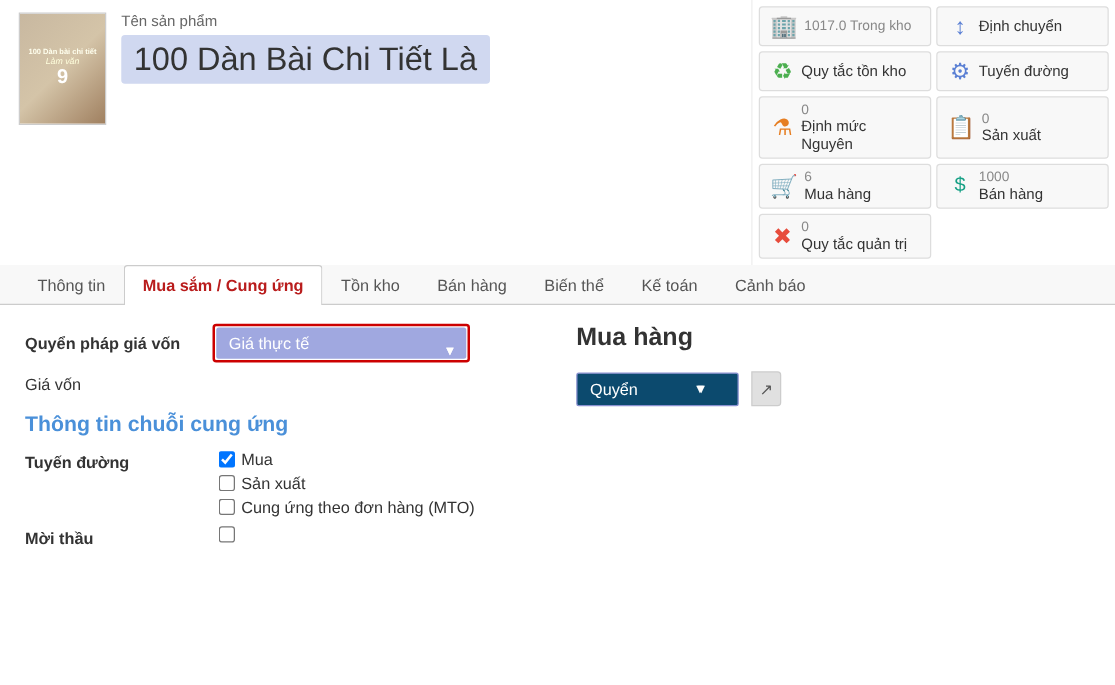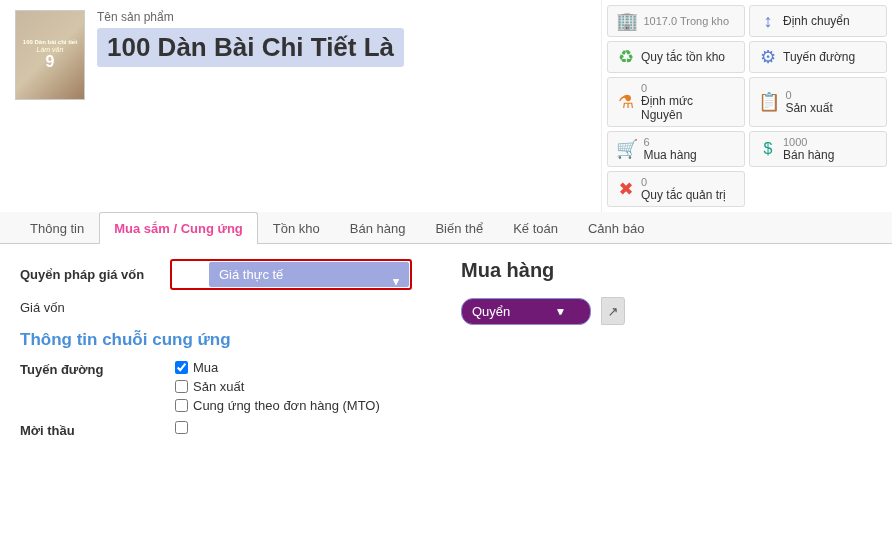--- a/index.html
+++ b/index.html
@@ -40,21 +40,21 @@
     .product-info {
       flex: 1;
     }
     .product-name-label {
       color: #666;
       font-size: 12px;
       margin-bottom: 4px;
     }
     .product-title {
       font-size: 26px;
-      font-weight: bold;
+      font-weight: normal;
       color: #333;
       background: #d0d8f0;
       padding: 4px 10px;
       border-radius: 3px;
       display: inline-block;
       margin-bottom: 8px;
     }
     .product-checkboxes {
       display: flex;
       flex-direction: column;
@@ -82,21 +82,21 @@
       border-bottom: none;
       margin-bottom: -1px;
       font-size: 13px;
       color: #555;
       border-radius: 3px 3px 0 0;
     }
     .tab-item.active {
       background: #fff;
       border-color: #ccc;
       border-bottom-color: #fff;
-      color: #ec4899;
+      color: #b91c1c;
       font-weight: bold;
     }
 
     
     .main-content {
       padding: 15px 20px;
       display: flex;
       gap: 30px;
     }
     .left-section {
@@ -135,21 +135,20 @@
       min-width: 200px;
       cursor: pointer;
       appearance: none;
       -webkit-appearance: none;
       background-image: none;
     }
     .select-wrapper {
       position: relative;
       display: inline-flex;
       align-items: flex-end;
-      margin-left: 36px;
     }
     .select-wrapper::after {
       content: '▼';
       position: absolute;
       right: 8px;
       color: #fff;
       font-size: 10px;
       pointer-events: none;
     }
     .gia-von-input {
@@ -206,26 +205,26 @@
       font-size: 13px;
       color: #333;
       min-width: 170px;
     }
     .mua-hang-select-wrapper {
       position: relative;
       display: inline-flex;
       align-items: center;
     }
     .mua-hang-select {
-      background: #701a75;
+      background: #0c4a6e;
       border: 1px solid #8890d0;
       padding: 5px 10px;
       font-size: 13px;
       color: #fff;
-      border-radius: 12px;
+      border-radius: 2px;
       min-width: 130px;
       cursor: pointer;
       appearance: none;
       -webkit-appearance: none;
     }
     .mua-hang-select-wrapper::after {
       content: '▼';
       position: absolute;
       right: 25px;
       color: #fff;

